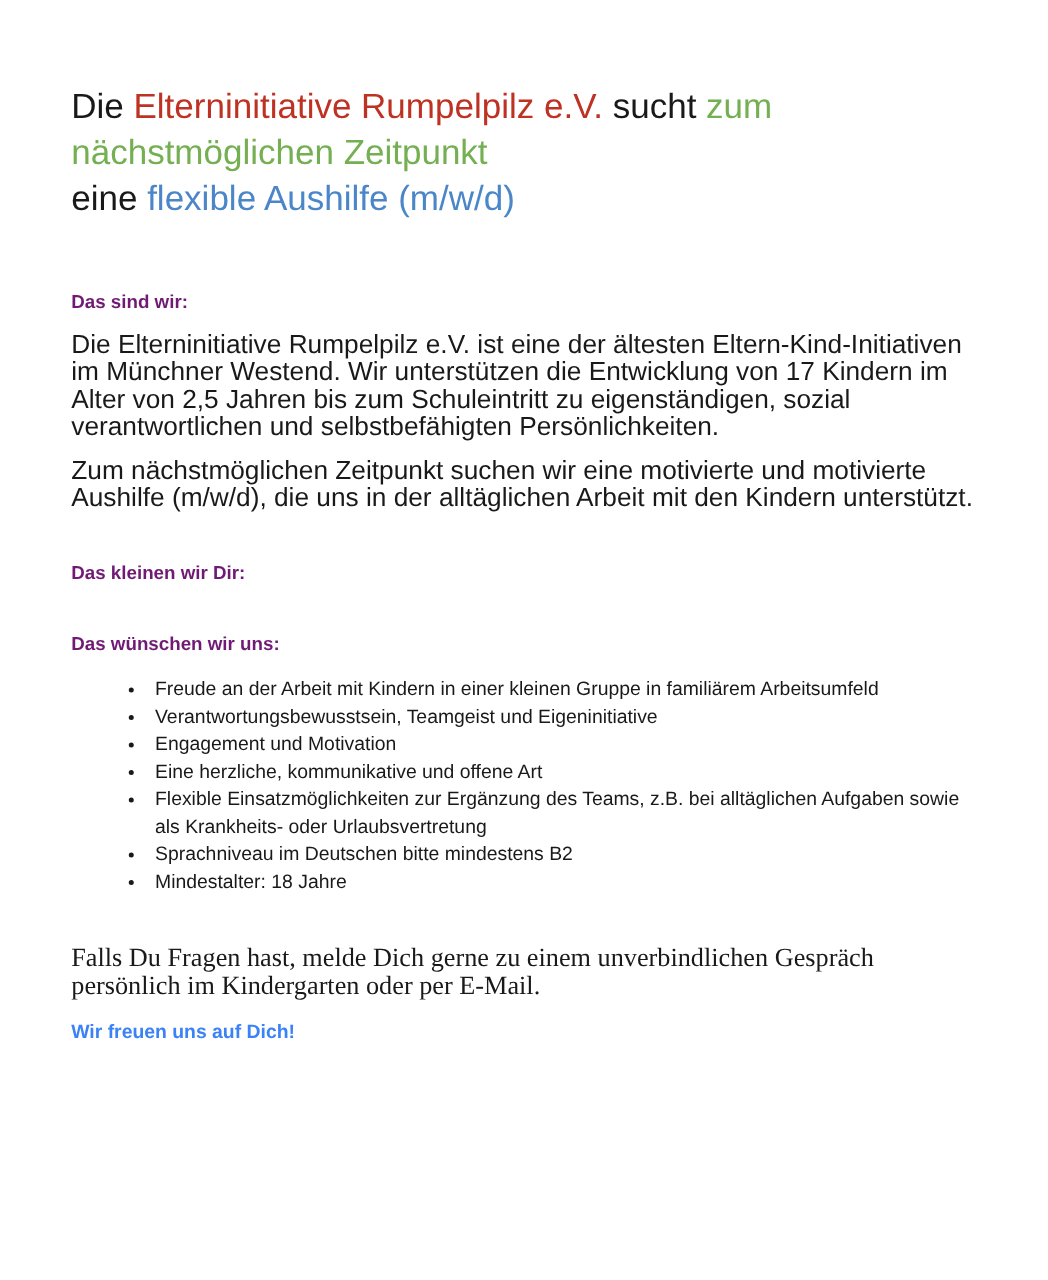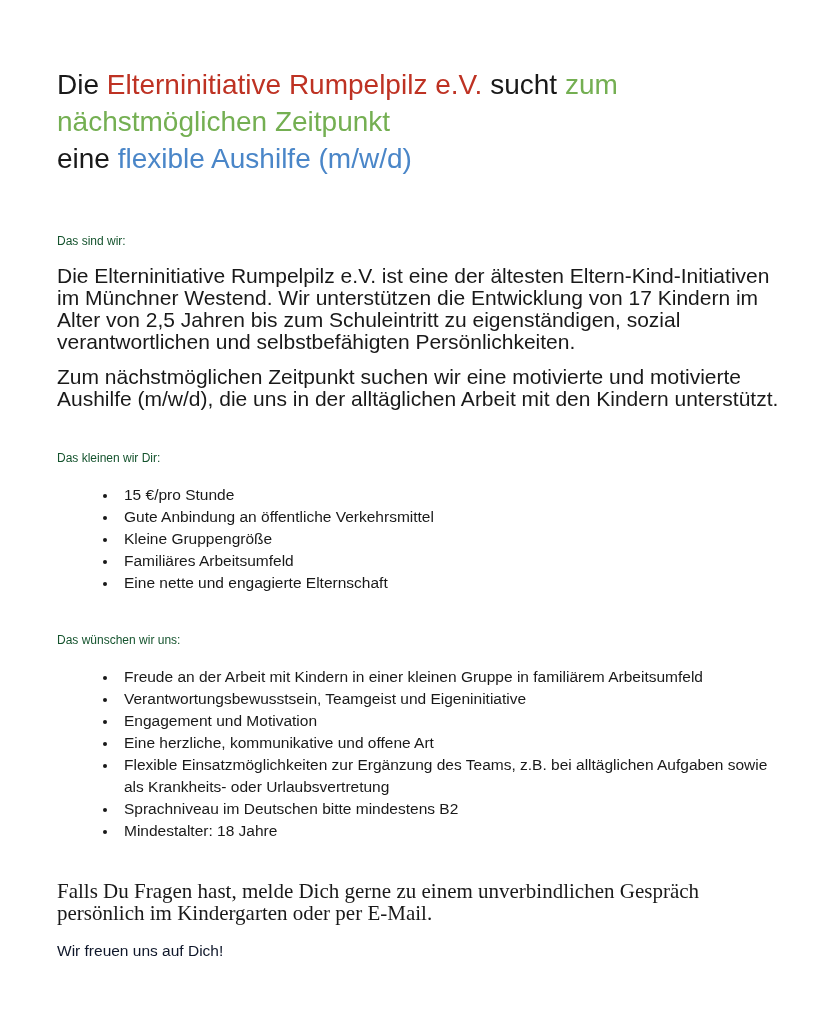--- a/index.html
+++ b/index.html
@@ -25,24 +25,24 @@
     font-weight: 400;
     letter-spacing: 0;
   }
   .c-dark  { color: #191919; }
   .c-red   { color: #be3223; }
   .c-green { color: #74af52; }
   .c-blue  { color: #4a86c8; }
 
   .section-heading {
     margin: 0;
-    font-size: 12px;
+    font-size: 15px;
     line-height: 21px;
-    font-weight: 400;
-    color: #14532d;
+    font-weight: 700;
+    color: #701a75;
   }
   .sh-about  { margin-top: 54px; }
   .sh-offer  { margin-top: 38px; }
   .sh-wish   { margin-top: 36px; }
 
   p.body-text {
     margin: 13px 0 0 0;
     font-size: 21px;
     line-height: 22px;
     max-width: 728px;
@@ -63,47 +63,40 @@
     font-size: 13px;
   }
   p.closing-text {
     margin-top: 38px;
     font-family: Liberation Serif, serif;
   }
   p.farewell {
     margin: 16px 0 0 0;
     font-size: 15.5px;
     line-height: 22px;
-    font-weight: 400;
-    color: #0f172a;
+    font-weight: 700;
+    color: #3b82f6;
   }
 </style>
 </head>
 <body>
 
 <div class="page">
 
   <h1 class="doc-title">
     <span class="c-dark">Die </span><span class="c-red">Elterninitiative Rumpelpilz e.V.</span><span class="c-dark"> sucht </span><span class="c-green">zum</span><br>
     <span class="c-green">nächstmöglichen Zeitpunkt</span><br>
     <span class="c-dark">eine </span><span class="c-blue">flexible Aushilfe (m/w/d)</span>
   </h1>
 
   <h2 class="section-heading sh-about">Das sind wir:</h2>
   <p class="body-text">Die Elterninitiative Rumpelpilz e.V. ist eine der ältesten Eltern-Kind-Initiativen im Münchner Westend. Wir unterstützen die Entwicklung von 17 Kindern im Alter von 2,5 Jahren bis zum Schuleintritt zu eigenständigen, sozial verantwortlichen und selbstbefähigten Persönlichkeiten.</p>
   <p class="body-text">Zum nächstmöglichen Zeitpunkt suchen wir eine motivierte und motivierte Aushilfe (m/w/d), die uns in der alltäglichen Arbeit mit den Kindern unterstützt.</p>
 
   <h2 class="section-heading sh-offer">Das kleinen wir Dir:</h2>
-  <ul class="bullet-list">
-    <li>15 €/pro Stunde</li>
-    <li>Gute Anbindung an öffentliche Verkehrsmittel</li>
-    <li>Kleine Gruppengröße</li>
-    <li>Familiäres Arbeitsumfeld</li>
-    <li>Eine nette und engagierte Elternschaft</li>
-  </ul>
 
   <h2 class="section-heading sh-wish">Das wünschen wir uns:</h2>
   <ul class="bullet-list">
     <li>Freude an der Arbeit mit Kindern in einer kleinen Gruppe in familiärem Arbeitsumfeld</li>
     <li>Verantwortungsbewusstsein, Teamgeist und Eigeninitiative</li>
     <li>Engagement und Motivation</li>
     <li>Eine herzliche, kommunikative und offene Art</li>
     <li>Flexible Einsatzmöglichkeiten zur Ergänzung des Teams, z.B. bei alltäglichen Aufgaben sowie als Krankheits- oder Urlaubsvertretung</li>
     <li>Sprachniveau im Deutschen bitte mindestens B2</li>
     <li>Mindestalter: 18 Jahre</li>

